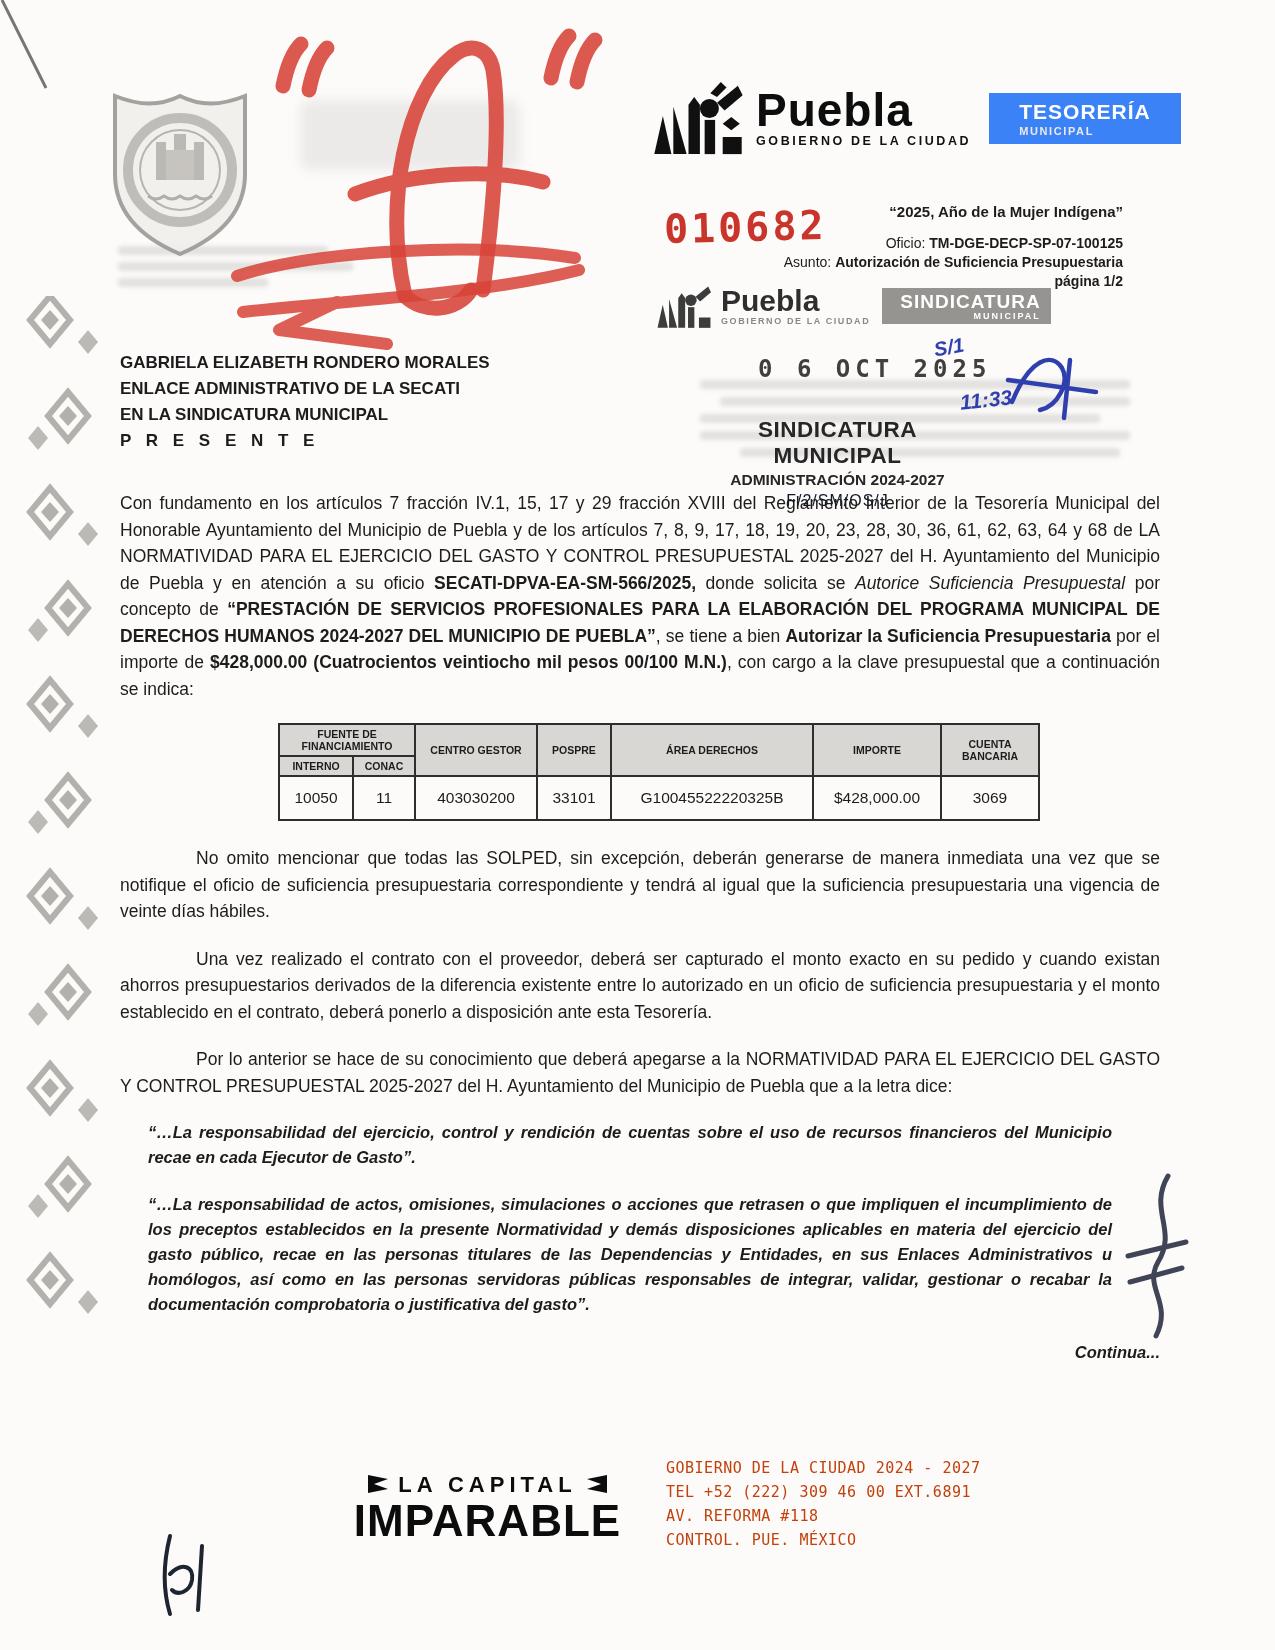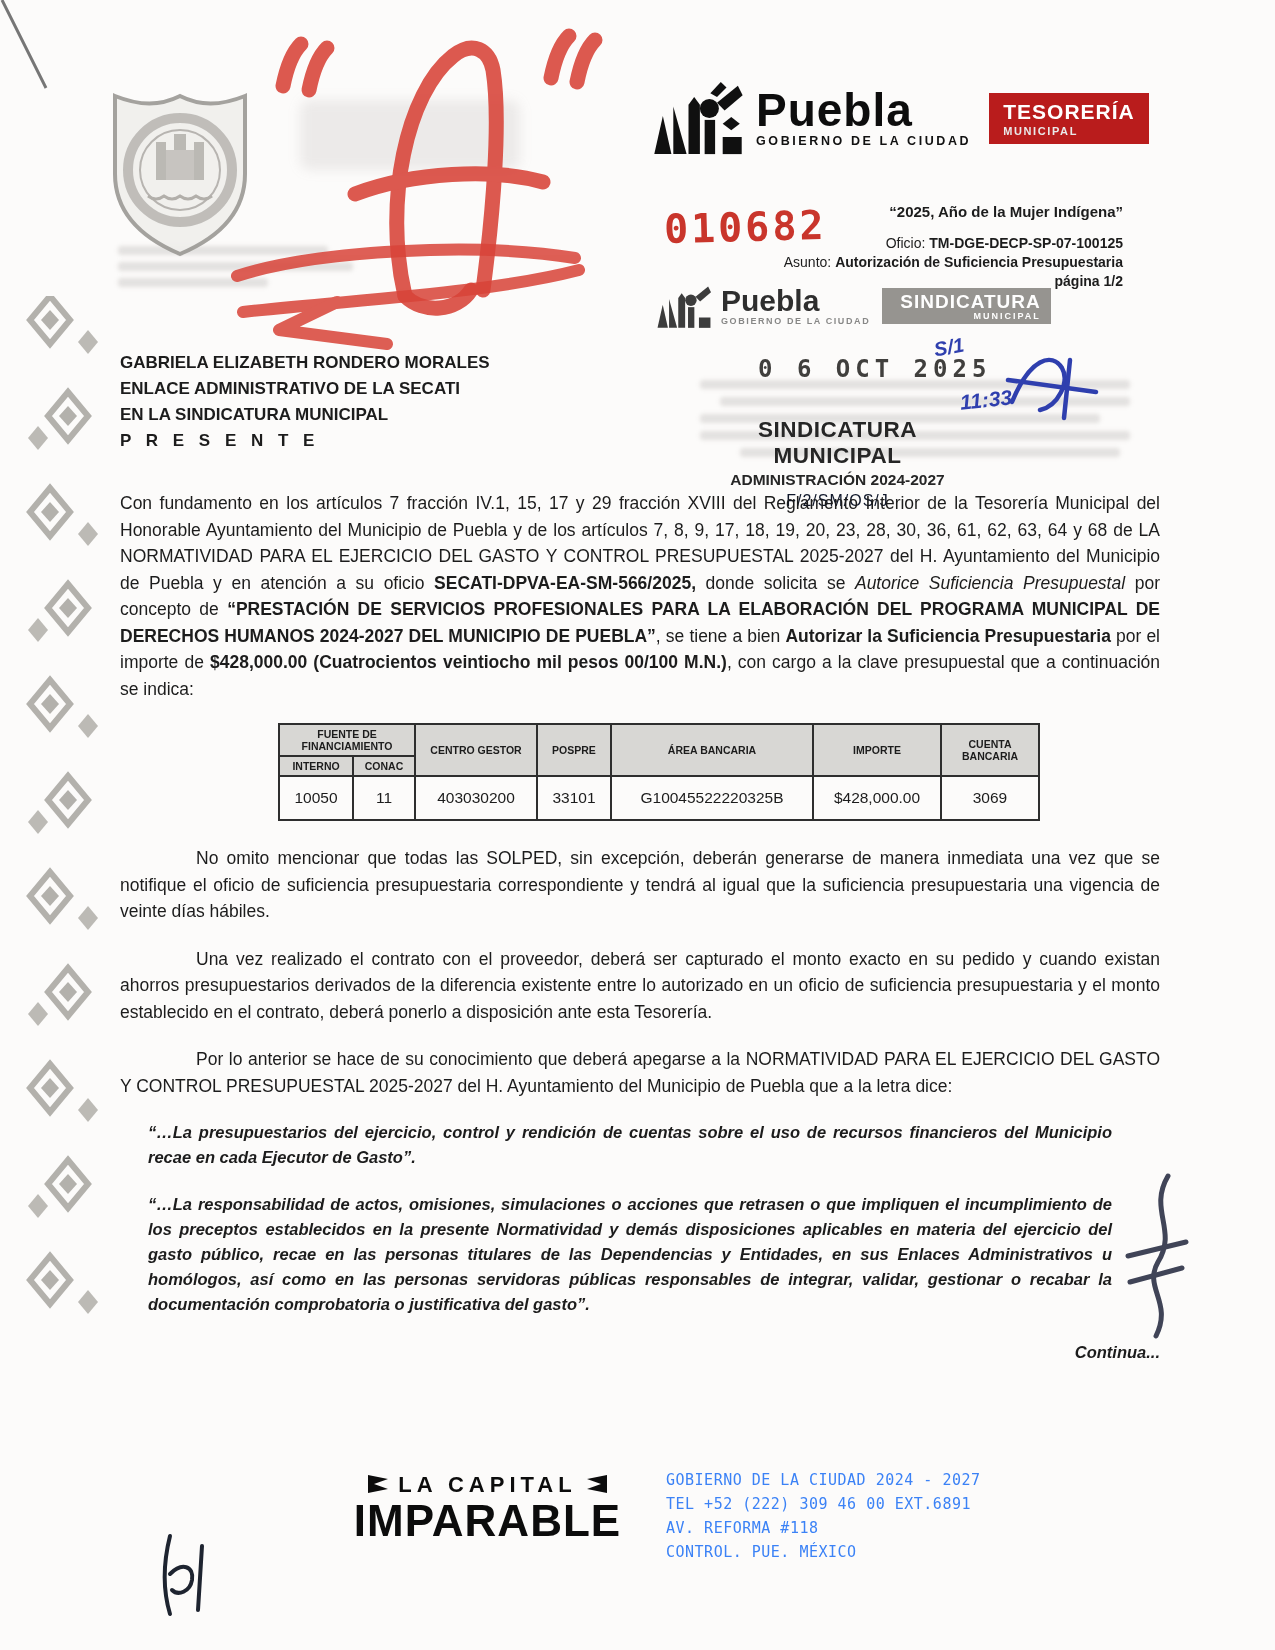--- a/index.html
+++ b/index.html
@@ -7,21 +7,21 @@
         font-family:"Liberation Sans",sans-serif;color:#1c1c1c;}
   .abs{position:absolute;}
   
   .ghost{position:absolute;background:rgba(140,138,132,.22);filter:blur(2px);border-radius:3px;}
   .ghost-blob{position:absolute;background:rgba(140,138,132,.14);filter:blur(6px);border-radius:10px;}
   
   .brand{position:absolute;left:650px;top:80px;display:flex;align-items:center;gap:10px;}
   .brand-text{display:flex;flex-direction:column;align-items:flex-start;}
   .wordmark{font-size:46px;font-weight:bold;letter-spacing:1px;color:#0d0d0d;line-height:44px;}
   .tagline{font-size:12.5px;font-weight:bold;letter-spacing:2.6px;margin-top:2px;color:#111;}
-  .dept-box{background:#b91c1c;color:#fff;padding:7px 14px;margin-left:8px;}
+  .dept-box{background:#3b82f6;color:#fff;padding:7px 30px;margin-left:8px;}
   .dept-l1{font-size:21px;font-weight:bold;letter-spacing:1px;}
   .dept-l2{font-size:11px;font-weight:bold;letter-spacing:1.6px;color:#e9e9e9;margin-top:1px;}
   .folio{position:absolute;left:664px;top:204px;font-family:"DejaVu Sans Mono",monospace;
          font-size:40px;font-weight:bold;color:#c9352b;letter-spacing:3px;transform:rotate(-1.5deg);}
   .meta{position:absolute;right:152px;top:202px;text-align:right;font-size:14px;line-height:19px;}
   .legend{font-weight:bold;font-size:15px;margin-bottom:13px;}
   .meta .bold{font-weight:bold;}
   .pagenum{font-weight:bold;}
   
   .sind-stamp{position:absolute;left:655px;top:283px;display:flex;align-items:center;gap:8px;opacity:.93;}
@@ -57,21 +57,21 @@
   .sp-table td{font-size:15.5px;padding:12px 8px;text-align:center;line-height:18px;}
   .cw1{width:62px}.cw2{width:50px}.cw3{width:110px}.cw4{width:62px}.cw5{width:190px}.cw6{width:116px}.cw7{width:86px}
   
   .quote{margin:14px 48px 22px 28px;font-weight:bold;font-style:italic;font-size:16.5px;line-height:25px;}
   .continua{text-align:right;font-weight:bold;font-style:italic;font-size:16.5px;margin-top:14px;}
   
   .capital-logo{position:absolute;left:345px;top:1472px;width:285px;text-align:center;color:#0c0c0c;}
   .cap-top{display:flex;align-items:center;justify-content:center;gap:8px;font-size:22px;font-weight:bold;letter-spacing:5px;}
   .cap-main{font-size:44px;font-weight:bold;letter-spacing:1px;line-height:46px;}
   .footer-info{position:absolute;left:666px;top:1456px;font-family:"DejaVu Sans Mono",monospace;
-               font-size:15px;line-height:24px;color:#3b82f6;letter-spacing:.5px;margin-top:12px;}
+               font-size:15px;line-height:24px;color:#c2410c;letter-spacing:.5px;}
   svg{display:block;}
 </style>
 </head>
 <body>
 
 <div class="page">
 
   <svg class="abs" style="left:0;top:0" width="60" height="95">
     <path d="M2 0 L46 88" stroke="#4a4a4a" stroke-width="3" fill="none" opacity=".75"></path>
   </svg>
@@ -232,21 +232,21 @@
 
   <div class="body-flow">
     <p class="para"><span>Con fundamento en los artículos 7 fracción IV.1, 15, 17 y 29 fracción XVIII del Reglamento Interior de la Tesorería Municipal del Honorable Ayuntamiento del Municipio de Puebla y de los artículos 7, 8, 9, 17, 18, 19, 20, 23, 28, 30, 36, 61, 62, 63, 64 y 68 de LA NORMATIVIDAD PARA EL EJERCICIO DEL GASTO Y CONTROL PRESUPUESTAL 2025-2027 del H. Ayuntamiento del Municipio de Puebla y en atención a su oficio </span><span class="seg-b">SECATI-DPVA-EA-SM-566/2025,</span><span> donde solicita se </span><span class="seg-i">Autorice Suficiencia Presupuestal</span><span> por concepto de </span><span class="seg-b">“PRESTACIÓN DE SERVICIOS PROFESIONALES PARA LA ELABORACIÓN DEL PROGRAMA MUNICIPAL DE DERECHOS HUMANOS 2024-2027 DEL MUNICIPIO DE PUEBLA”</span><span>, se tiene a bien </span><span class="seg-b">Autorizar la Suficiencia Presupuestaria</span><span> por el importe de </span><span class="seg-b">$428,000.00 (Cuatrocientos veintiocho mil pesos 00/100 M.N.)</span><span>, con cargo a la clave presupuestal que a continuación se indica:</span></p>
 
     <table class="sp-table">
       <thead>
         <tr>
           <th colspan="2">FUENTE DE FINANCIAMIENTO</th>
           <th rowspan="2" class="cw3">CENTRO GESTOR</th>
           <th rowspan="2" class="cw4">POSPRE</th>
-          <th rowspan="2" class="cw5">ÁREA BANCARIA</th>
+          <th rowspan="2" class="cw5">ÁREA DERECHOS</th>
           <th rowspan="2" class="cw6">IMPORTE</th>
           <th rowspan="2" class="cw7">CUENTA BANCARIA</th>
         </tr>
         <tr>
           <th class="cw1">INTERNO</th>
           <th class="cw2">CONAC</th>
         </tr>
       </thead>
       <tbody>
         <tr>
@@ -258,21 +258,21 @@
           <td>$428,000.00</td>
           <td>3069</td>
         </tr>
       </tbody>
     </table>
 
     <p class="para indent">No omito mencionar que todas las SOLPED, sin excepción, deberán generarse de manera inmediata una vez que se notifique el oficio de suficiencia presupuestaria correspondiente y tendrá al igual que la suficiencia presupuestaria una vigencia de veinte días hábiles.</p>
     <p class="para indent">Una vez realizado el contrato con el proveedor, deberá ser capturado el monto exacto en su pedido y cuando existan ahorros presupuestarios derivados de la diferencia existente entre lo autorizado en un oficio de suficiencia presupuestaria y el monto establecido en el contrato, deberá ponerlo a disposición ante esta Tesorería.</p>
     <p class="para indent">Por lo anterior se hace de su conocimiento que deberá apegarse a la NORMATIVIDAD PARA EL EJERCICIO DEL GASTO Y CONTROL PRESUPUESTAL 2025-2027 del H. Ayuntamiento del Municipio de Puebla que a la letra dice:</p>
 
-    <p class="quote">“…La presupuestarios del ejercicio, control y rendición de cuentas sobre el uso de recursos financieros del Municipio recae en cada Ejecutor de Gasto”.</p>
+    <p class="quote">“…La responsabilidad del ejercicio, control y rendición de cuentas sobre el uso de recursos financieros del Municipio recae en cada Ejecutor de Gasto”.</p>
     <p class="quote">“…La responsabilidad de actos, omisiones, simulaciones o acciones que retrasen o que impliquen el incumplimiento de los preceptos establecidos en la presente Normatividad y demás disposiciones aplicables en materia del ejercicio del gasto público, recae en las personas titulares de las Dependencias y Entidades, en sus Enlaces Administrativos u homólogos, así como en las personas servidoras públicas responsables de integrar, validar, gestionar o recabar la documentación comprobatoria o justificativa del gasto”.</p>
 
     <div class="continua">Continua...</div>
   </div>
 
   <svg class="abs" style="left:1108px;top:1170px" width="90" height="175" viewBox="0 0 90 175">
     <g stroke="#2c3146" stroke-width="5" fill="none" stroke-linecap="round" opacity=".9">
       <path d="M60 6 C40 40 70 60 50 92 C35 118 65 132 48 166"></path>
       <path d="M20 86 L78 72"></path>
       <path d="M22 112 L74 98"></path>

